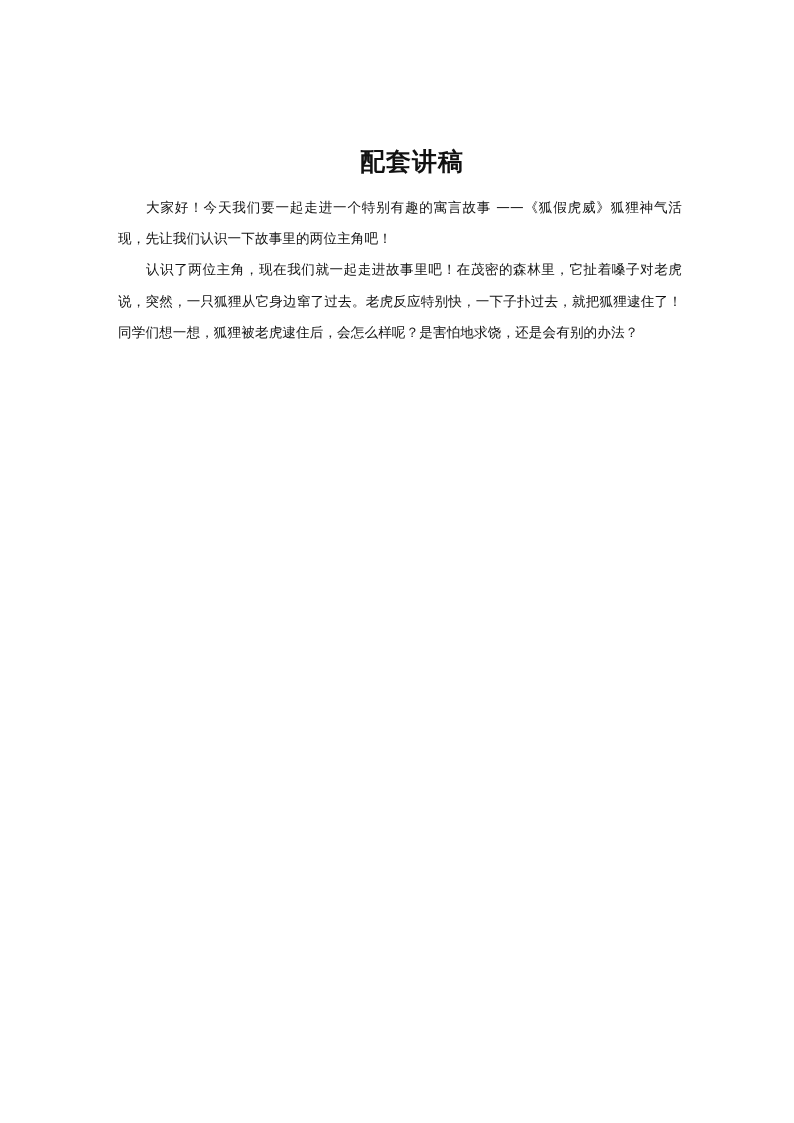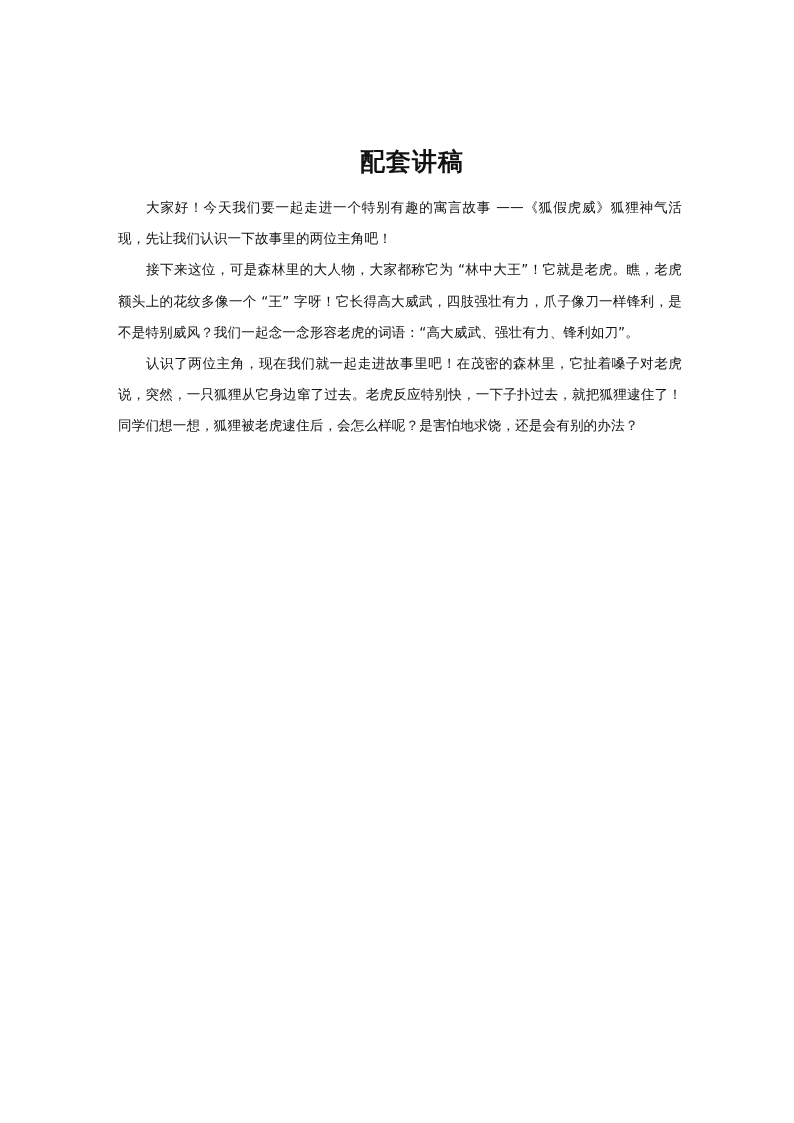--- a/index.html
+++ b/index.html
@@ -11,15 +11,14 @@
            font-family: "DejaVu Sans", sans-serif; }
   .para { font-size: 13.6px; line-height: 31.2px; margin: 0; text-indent: 28px;
           text-align: justify; letter-spacing: 0.1px; }
 </style>
 </head>
 <body>
 
 <div class="page">
   <h1 class="title">配套讲稿</h1>
   <p class="para">大家好！今天我们要一起走进一个特别有趣的寓言故事 ——《狐假虎威》狐狸神气活现，先让我们认识一下故事里的两位主角吧！</p>
-  <p class="para">接下来这位，可是森林里的大人物，大家都称它为 “林中大王”！它就是老虎。瞧，老虎额头上的花纹多像一个 “王” 字呀！它长得高大威武，四肢强壮有力，爪子像刀一样锋利，是不是特别威风？我们一起念一念形容老虎的词语：“高大威武、强壮有力、锋利如刀”。</p>
   <p class="para">认识了两位主角，现在我们就一起走进故事里吧！在茂密的森林里，它扯着嗓子对老虎说，突然，一只狐狸从它身边窜了过去。老虎反应特别快，一下子扑过去，就把狐狸逮住了！同学们想一想，狐狸被老虎逮住后，会怎么样呢？是害怕地求饶，还是会有别的办法？</p>
 </div>
 
 </body></html>

